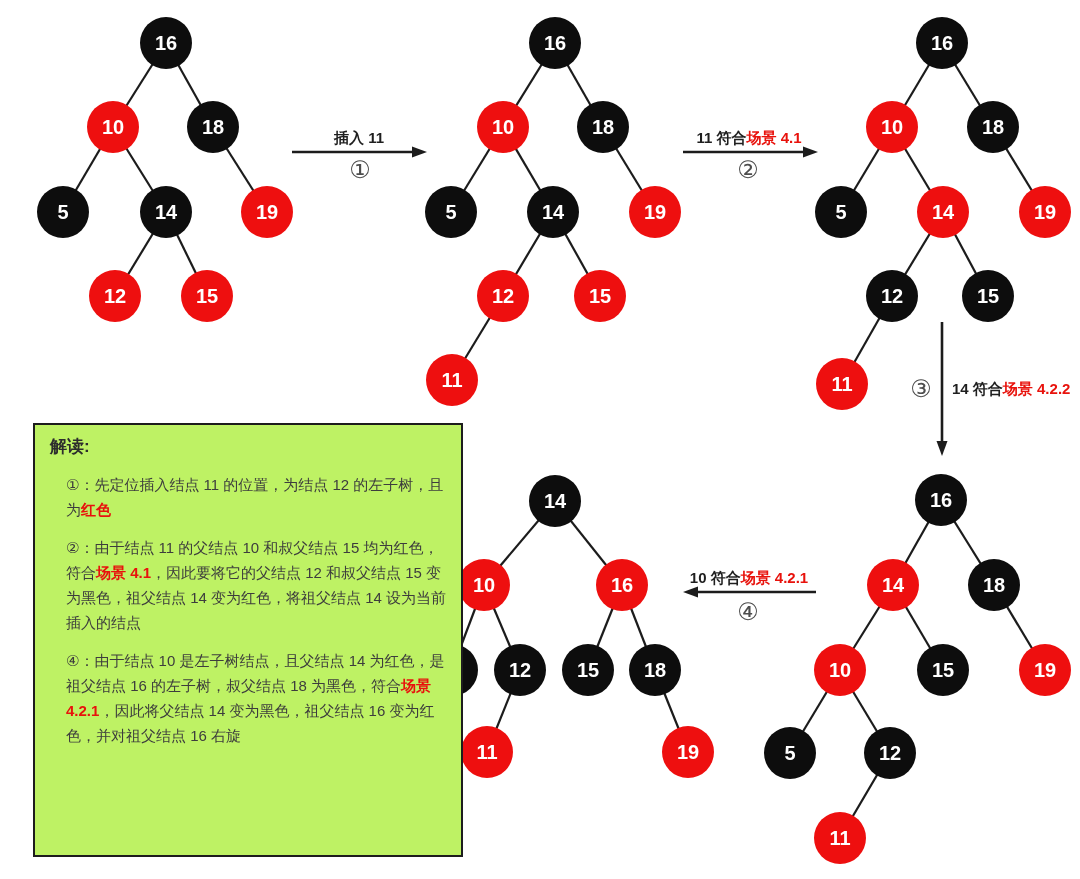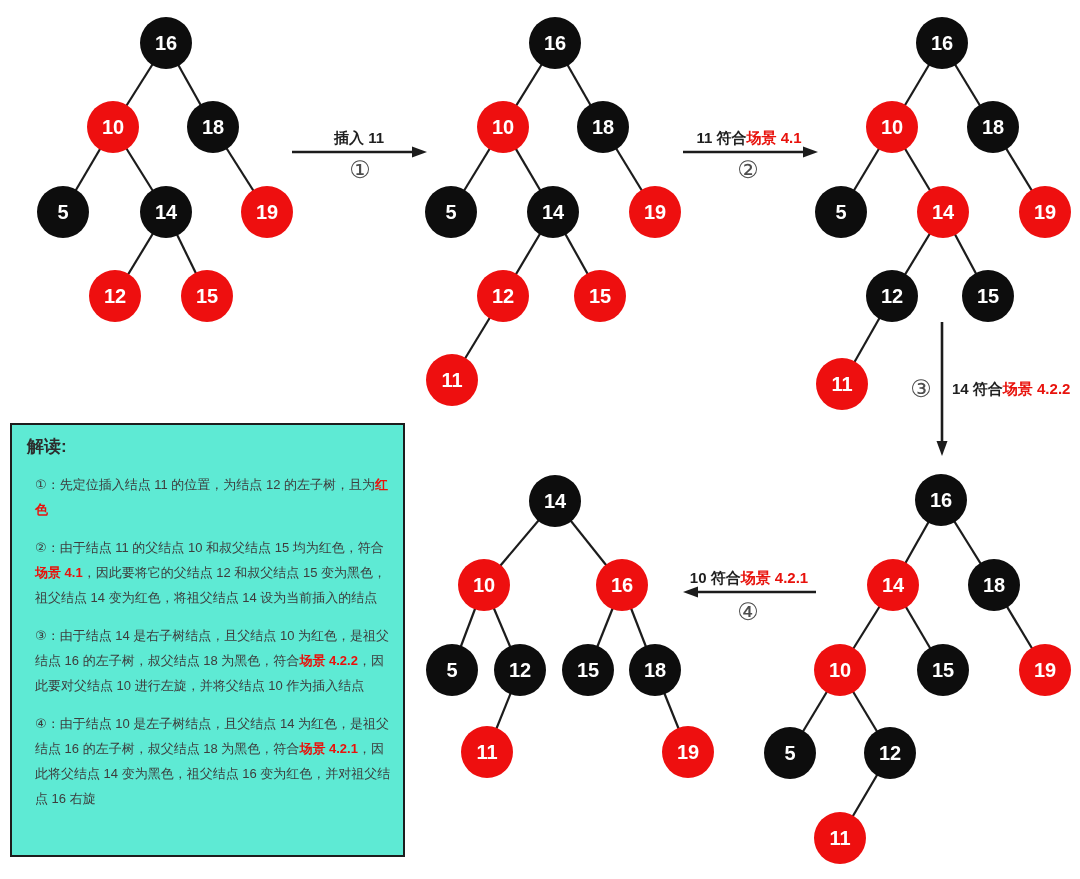--- a/index.html
+++ b/index.html
@@ -6,26 +6,26 @@
   .canvas{
     position:relative;width:1080px;height:879px;background:#ffffff;
     font-family:"Liberation Sans","DejaVu Sans",sans-serif;overflow:hidden;
   }
   svg.diagram{position:absolute;left:0;top:0;}
   svg.diagram text{font-family:"Liberation Sans","DejaVu Sans",sans-serif;}
   .node-label{font-size:20px;font-weight:bold;}
   .arrow-label{font-size:15px;font-weight:600;}
   .step-badge{font-size:24px;}
   .legend{
-    position:absolute;left:10px;top:423px;width:395px;height:434px;
-    box-sizing:border-box;border:2px solid #1d1d1d;background:#5eead4;
+    position:absolute;left:33px;top:423px;width:430px;height:434px;
+    box-sizing:border-box;border:2px solid #1d1d1d;background:#bef264;
     padding:10px 12px 0 15px;
   }
   .legend-title{font-size:17px;font-weight:bold;color:#2d2d2d;margin:0 0 14px 0;}
-  .legend p{margin:0 0 13px 8px;font-size:13px;line-height:25px;color:#3d3d3d;}
+  .legend p{margin:0 0 13px 16px;font-size:15px;line-height:25px;color:#3d3d3d;}
   .legend .red{font-weight:bold;}
 </style>
 </head>
 <body>
 
 <div class="canvas">
   <svg class="diagram" id="diagram" width="1080" height="879" viewBox="0 0 1080 879">
       <g>
         <line x1="166" y1="43" x2="113" y2="127" stroke="#1c1c1c" stroke-width="2.2"></line>
         <line x1="166" y1="43" x2="213" y2="127" stroke="#1c1c1c" stroke-width="2.2"></line>
@@ -274,17 +274,16 @@
         <polygon points="683,592 698,586.5 698,597.5" fill="#1c1c1c"></polygon>
         <text x="749" y="583" text-anchor="middle" class="arrow-label"><tspan fill="#1f1f1f" font-weight="600">10 符合</tspan><tspan fill="#e8120c" font-weight="700">场景 4.2.1</tspan></text>
         <text x="748" y="620" text-anchor="middle" fill="#4d4d4d" class="step-badge">④</text>
       </g>
     </svg>
   <div class="legend" id="legend">
     <div class="legend-title">解读:</div>
     <div id="legend-paragraphs">
         <p><span>①：先定位插入结点 11 的位置，为结点 12 的左子树，且为</span><span class="red" style="color: rgb(232, 18, 12);">红色</span></p>
         <p><span>②：由于结点 11 的父结点 10 和叔父结点 15 均为红色，符合</span><span class="red" style="color: rgb(232, 18, 12);">场景 4.1</span><span>，因此要将它的父结点 12 和叔父结点 15 变为黑色，祖父结点 14 变为红色，将祖父结点 14 设为当前插入的结点</span></p>
-        <p><span>③：由于结点 14 是右子树结点，且父结点 10 为红色，是祖父结点 16 的左子树，叔父结点 18 为黑色，符合</span><span class="red" style="color: rgb(232, 18, 12);">场景 4.2.2</span><span>，因此要对父结点 10 进行左旋，并将父结点 10 作为插入结点</span></p>
         <p><span>④：由于结点 10 是左子树结点，且父结点 14 为红色，是祖父结点 16 的左子树，叔父结点 18 为黑色，符合</span><span class="red" style="color: rgb(232, 18, 12);">场景 4.2.1</span><span>，因此将父结点 14 变为黑色，祖父结点 16 变为红色，并对祖父结点 16 右旋</span></p>
       </div>
   </div>
 </div>
 
 </body></html>

